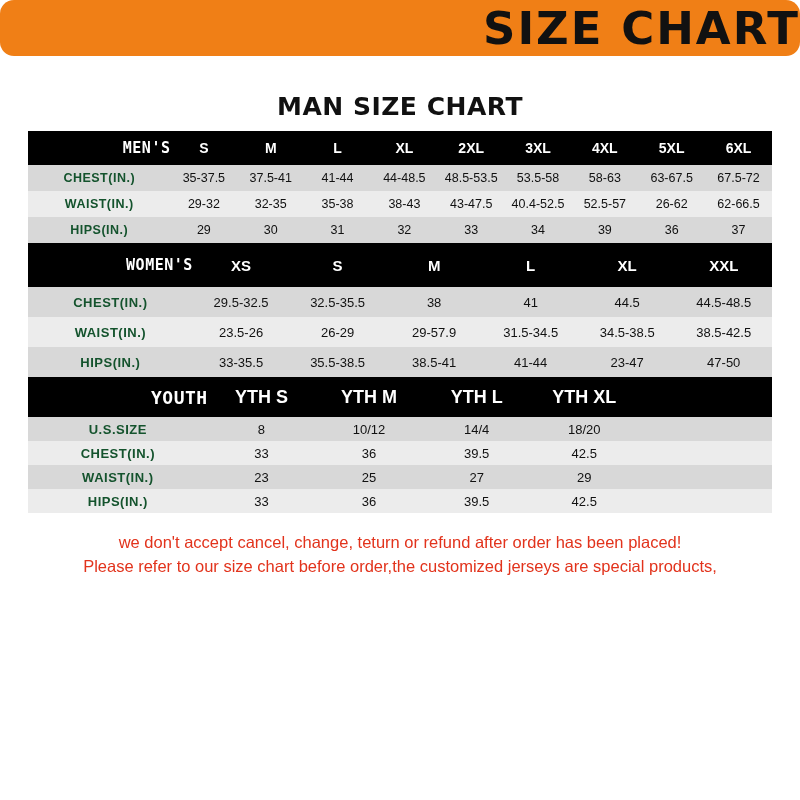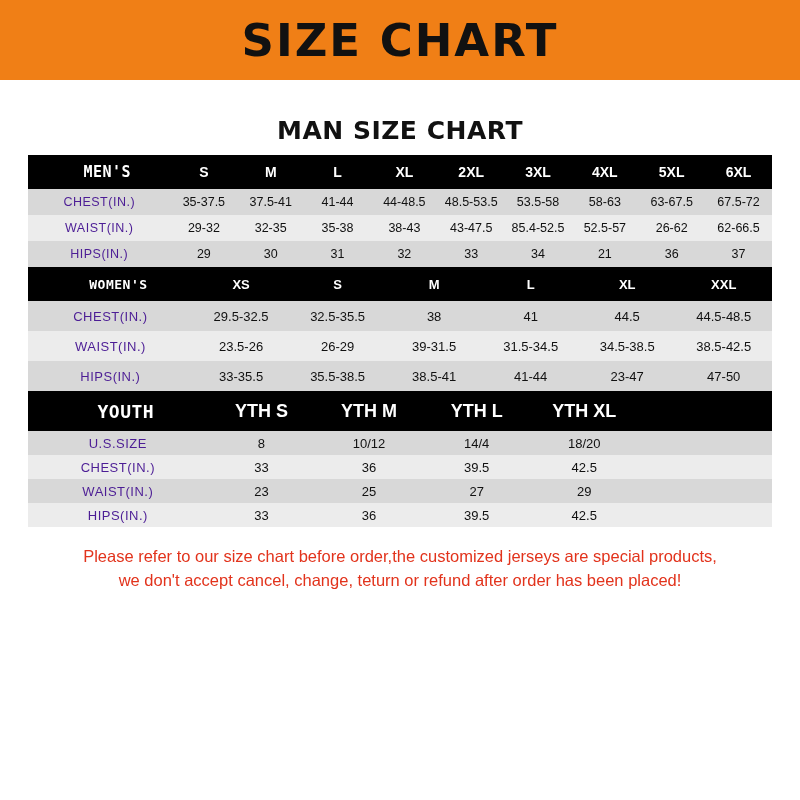--- a/index.html
+++ b/index.html
@@ -16,25 +16,26 @@
   .page {
     width: 800px;
     height: 800px;
     position: relative;
     background: #ffffff;
     box-sizing: border-box;
   }
   
   .banner {
     background: #f07f16;
-    height: 80px;
+    height: 56px;
     display: flex;
     align-items: center;
-    justify-content: center;
+    justify-content: flex-end;
     position: relative;
+    border-radius: 14px;
   }
   .banner-title {
     font-family: "DejaVu Sans", sans-serif;
     font-weight: bold;
     font-size: 45px;
     letter-spacing: 2px;
     color: #111111;
     line-height: 1;
   }
   .content {
@@ -67,40 +68,41 @@
     font-family: "Liberation Sans", sans-serif;
   }
   table.size-table thead th {
     background: #000000;
     color: #ffffff;
     font-weight: bold;
     height: 34px;
     font-size: 14px;
   }
   table.size-table thead th.corner {
-    text-align: center;
+    text-align: right;
     padding-left: 16px;
     font-family: "DejaVu Sans Mono", monospace;
     font-size: 15px;
     letter-spacing: 0.5px;
   }
   table.size-table tbody tr:nth-child(odd) td {
     background: #d8d8d8;
   }
   table.size-table tbody tr:nth-child(even) td {
     background: #ececec;
   }
   table.size-table tbody td.rowlabel {
     font-size: 12.5px;
     letter-spacing: 0.5px;
-    color: #4c1d95;
+    color: #14532d;
+    font-weight: bold;
   }
   
   #women-table th, #women-table td { height: 30px; font-size: 13px; }
-  #women-table thead th { height: 34px; font-size: 13px; }
+  #women-table thead th { height: 44px; font-size: 15px; }
   #youth-table th, #youth-table td { height: 24px; font-size: 13px; }
   #youth-table thead th { height: 40px; font-size: 18px; }
 
   .notice {
     margin-top: 18px;
     padding: 0 16px;
     text-align: center;
     color: #e2331c;
     font-size: 16.5px;
     line-height: 1.45;
@@ -148,34 +150,34 @@
           <td>63-67.5</td>
           <td>67.5-72</td>
         </tr>
         <tr>
           <td class="rowlabel">WAIST(IN.)</td>
           <td>29-32</td>
           <td>32-35</td>
           <td>35-38</td>
           <td>38-43</td>
           <td>43-47.5</td>
-          <td>85.4-52.5</td>
+          <td>40.4-52.5</td>
           <td>52.5-57</td>
           <td>26-62</td>
           <td>62-66.5</td>
         </tr>
         <tr>
           <td class="rowlabel">HIPS(IN.)</td>
           <td>29</td>
           <td>30</td>
           <td>31</td>
           <td>32</td>
           <td>33</td>
           <td>34</td>
-          <td>21</td>
+          <td>39</td>
           <td>36</td>
           <td>37</td>
         </tr>
       </tbody>
     </table>
 
     <table class="size-table" id="women-table">
       <thead>
         <tr>
           <th class="corner" style="width:20%">WOMEN'S</th>
@@ -194,21 +196,21 @@
           <td>32.5-35.5</td>
           <td>38</td>
           <td>41</td>
           <td>44.5</td>
           <td>44.5-48.5</td>
         </tr>
         <tr>
           <td class="rowlabel">WAIST(IN.)</td>
           <td>23.5-26</td>
           <td>26-29</td>
-          <td>39-31.5</td>
+          <td>29-57.9</td>
           <td>31.5-34.5</td>
           <td>34.5-38.5</td>
           <td>38.5-42.5</td>
         </tr>
         <tr>
           <td class="rowlabel">HIPS(IN.)</td>
           <td>33-35.5</td>
           <td>35.5-38.5</td>
           <td>38.5-41</td>
           <td>41-44</td>
@@ -259,18 +261,18 @@
           <td>33</td>
           <td>36</td>
           <td>39.5</td>
           <td>42.5</td>
           <td></td>
         </tr>
       </tbody>
     </table>
 
     <div class="notice">
+      <span class="notice-line">we don't accept cancel, change, teturn or refund after order has been placed!</span>
       <span class="notice-line">Please refer to our size chart before order,the customized jerseys are special products,</span>
-      <span class="notice-line">we don't accept cancel, change, teturn or refund after order has been placed!</span>
     </div>
 
   </div>
 </div>
 
 </body></html>

